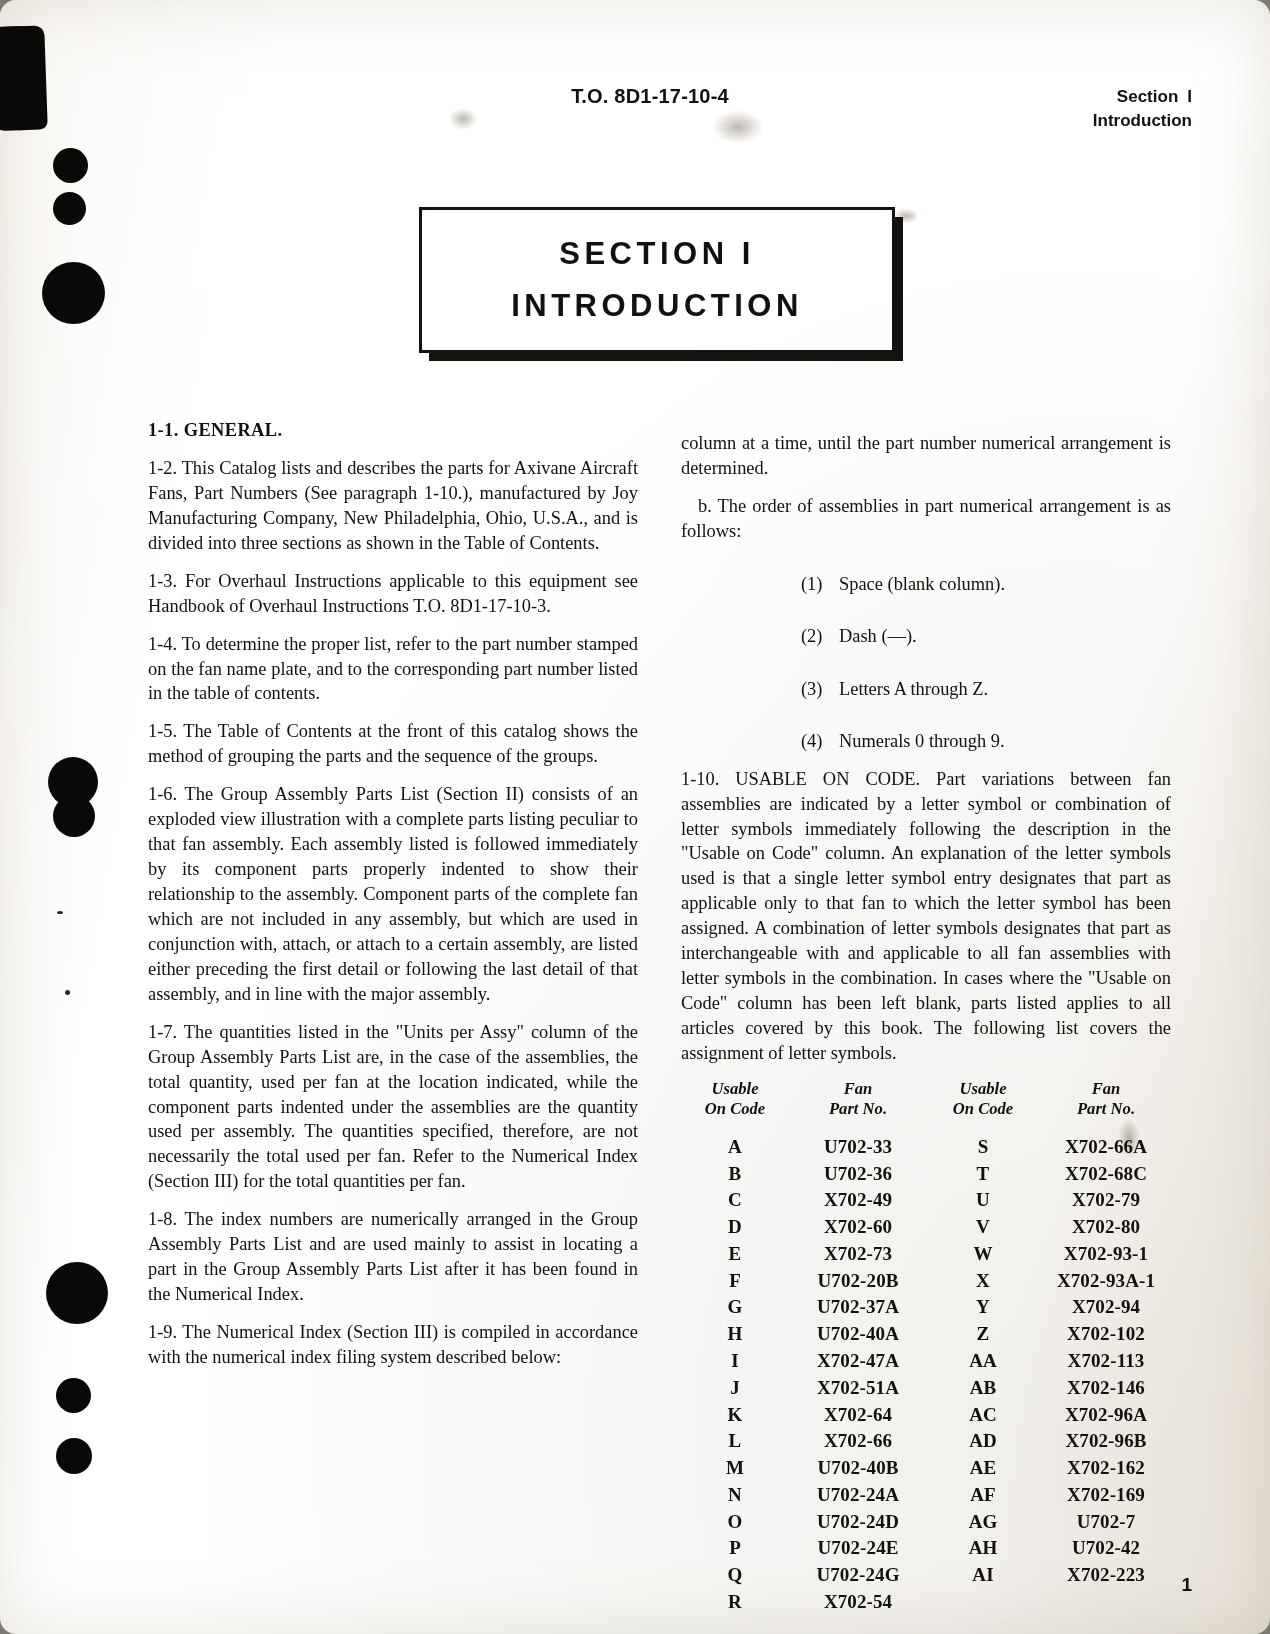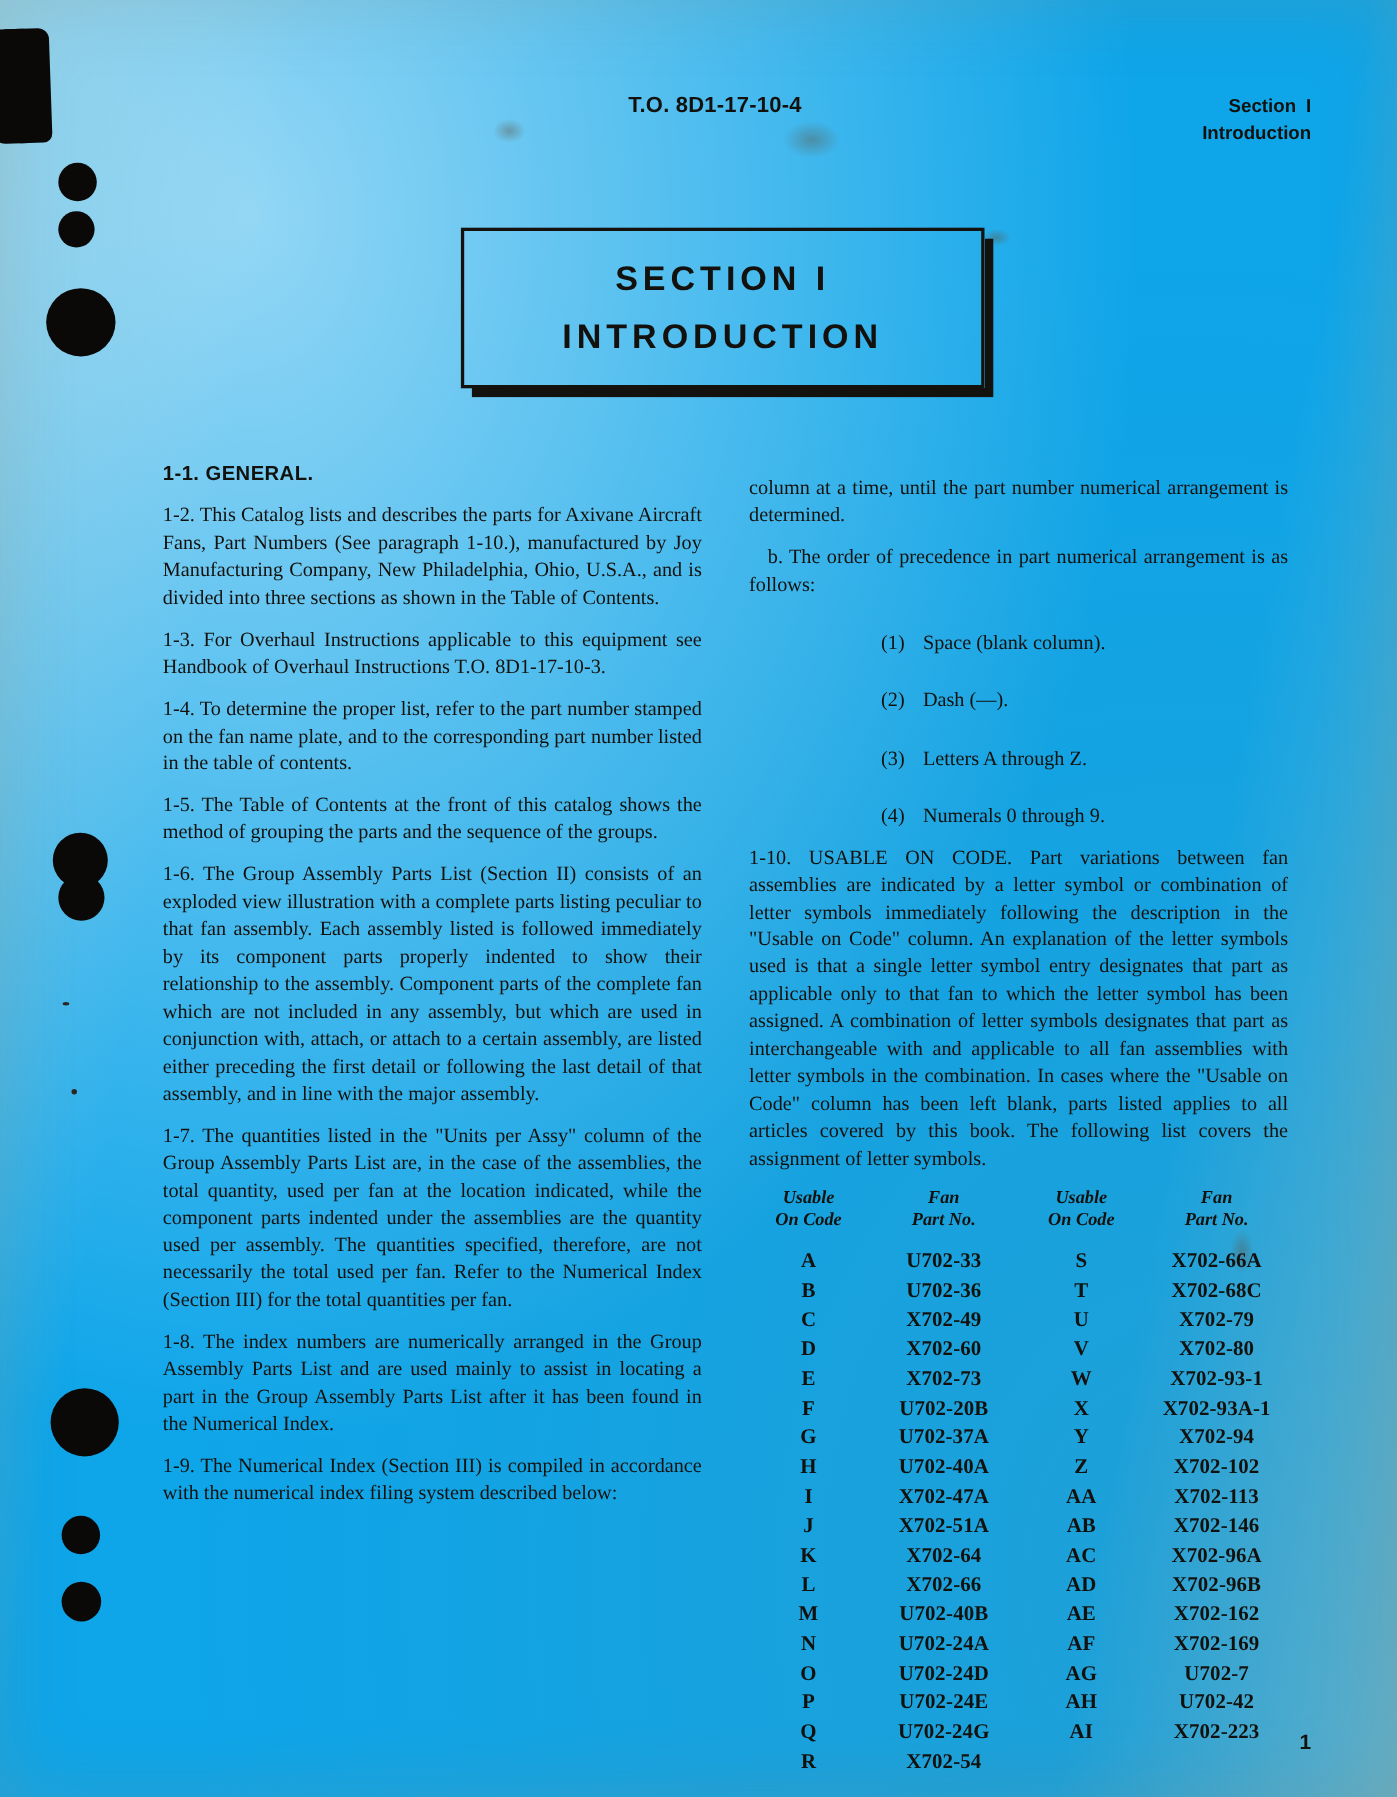--- a/index.html
+++ b/index.html
@@ -6,24 +6,25 @@
   html, body {
     margin: 0;
     padding: 0;
     background: #7d7a70;
   }
   .page {
     position: relative;
     width: 1270px;
     height: 1634px;
     margin: 0 auto;
-    background: #0ea5e9;
+    background: #ffffff;
     overflow: hidden;
     font-family: "Liberation Serif", "DejaVu Serif", serif;
     color: #13110d;
+    border-radius: 16px;
   }
   
   .paper-grain {
     position: absolute;
     inset: 0;
     pointer-events: none;
     background:
       radial-gradient(ellipse at 18% 12%, rgba(255,255,255,0.55) 0%, rgba(255,255,255,0) 55%),
       radial-gradient(ellipse at 85% 88%, rgba(140,125,95,0.13) 0%, rgba(255,255,255,0) 60%),
       linear-gradient(100deg, rgba(225,215,192,0.30) 0%, rgba(255,255,255,0) 18%, rgba(255,255,255,0) 80%, rgba(219,207,182,0.38) 100%);
@@ -138,21 +139,21 @@
   .col { width: 490px; }
   .col p {
     margin: 13px 0 13px 0;
     font-size: 18.4px;
     line-height: 1.355;
     text-align: justify;
     text-justify: inter-word;
     hyphens: none;
   }
   .head-general {
-    font-family: Liberation Sans, sans-serif;
+    font-family: Liberation Serif, serif;
     font-weight: bold;
     font-size: 18px;
     letter-spacing: 0.4px;
     margin: 0 0 7px 0 !important;
     text-align: left !important;
   }
   .col p.indent { text-indent: 17px; }
 
   
   .numlist {
@@ -257,21 +258,21 @@
       <p>1-4. To determine the proper list, refer to the part number stamped on the fan name plate, and to the corresponding part number listed in the table of contents.</p>
       <p>1-5. The Table of Contents at the front of this catalog shows the method of grouping the parts and the sequence of the groups.</p>
       <p>1-6. The Group Assembly Parts List (Section II) consists of an exploded view illustration with a complete parts listing peculiar to that fan assembly. Each assembly listed is followed immediately by its component parts properly indented to show their relationship to the assembly. Component parts of the complete fan which are not included in any assembly, but which are used in conjunction with, attach, or attach to a certain assembly, are listed either preceding the first detail or following the last detail of that assembly, and in line with the major assembly.</p>
       <p>1-7. The quantities listed in the "Units per Assy" column of the Group Assembly Parts List are, in the case of the assemblies, the total quantity, used per fan at the location indicated, while the component parts indented under the assemblies are the quantity used per assembly. The quantities specified, therefore, are not necessarily the total used per fan. Refer to the Numerical Index (Section III) for the total quantities per fan.</p>
       <p>1-8. The index numbers are numerically arranged in the Group Assembly Parts List and are used mainly to assist in locating a part in the Group Assembly Parts List after it has been found in the Numerical Index.</p>
       <p>1-9. The Numerical Index (Section III) is compiled in accordance with the numerical index filing system described below:</p>
     </div>
 
     <div class="col">
       <p>column at a time, until the part number numerical arrangement is determined.</p>
-      <p class="indent">b. The order of precedence in part numerical arrangement is as follows:</p>
+      <p class="indent">b. The order of assemblies in part numerical arrangement is as follows:</p>
 
       <ul class="numlist">
         <li>
           <span class="n">(1)</span><span>Space (blank column).</span>
         </li>
         <li>
           <span class="n">(2)</span><span>Dash (—).</span>
         </li>
         <li>
           <span class="n">(3)</span><span>Letters A through Z.</span>

